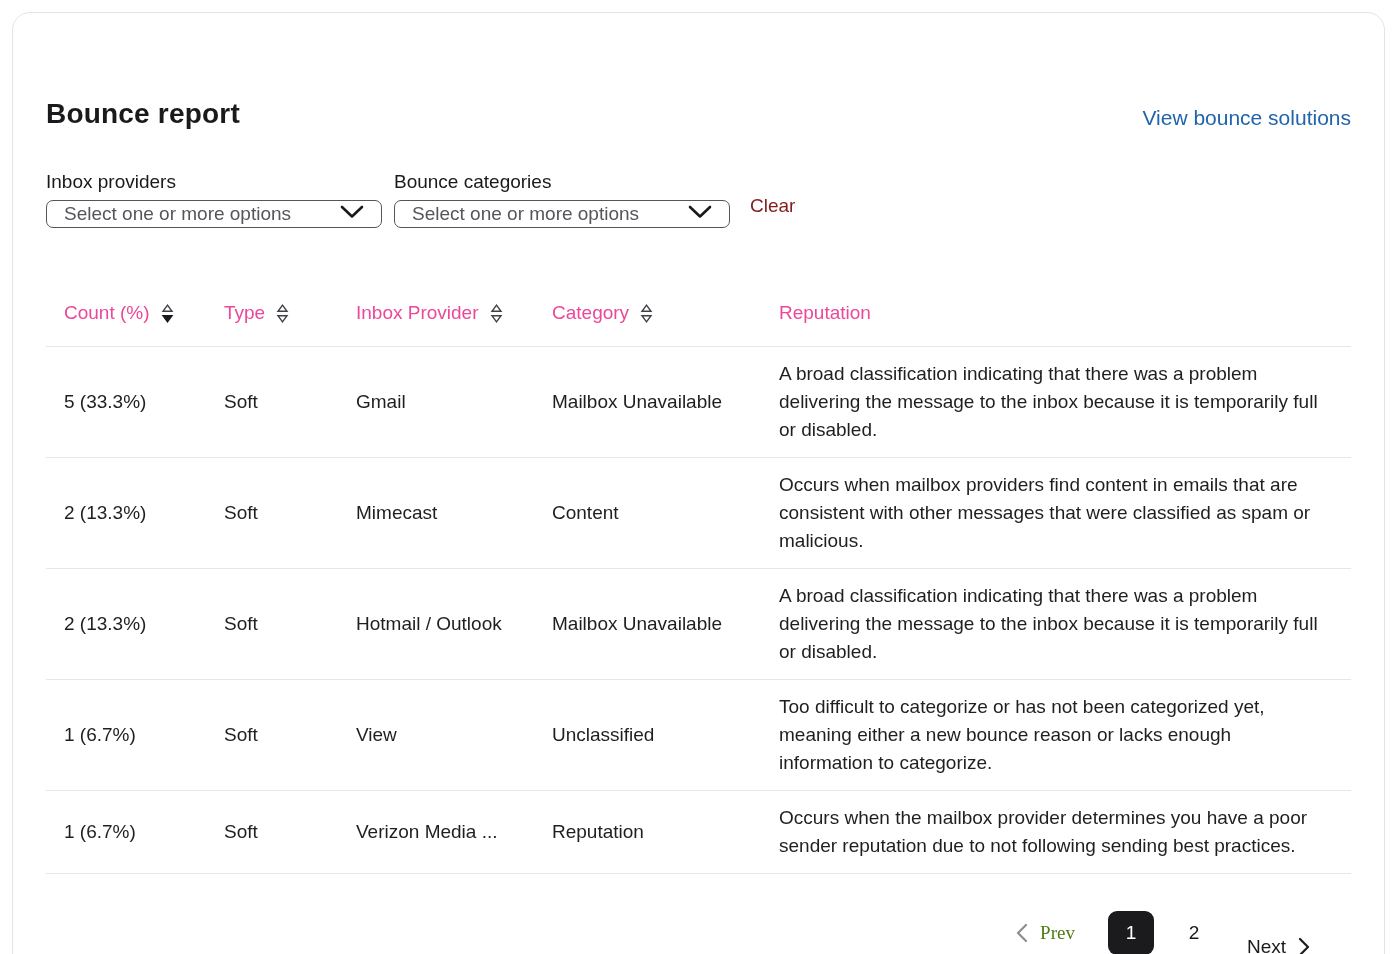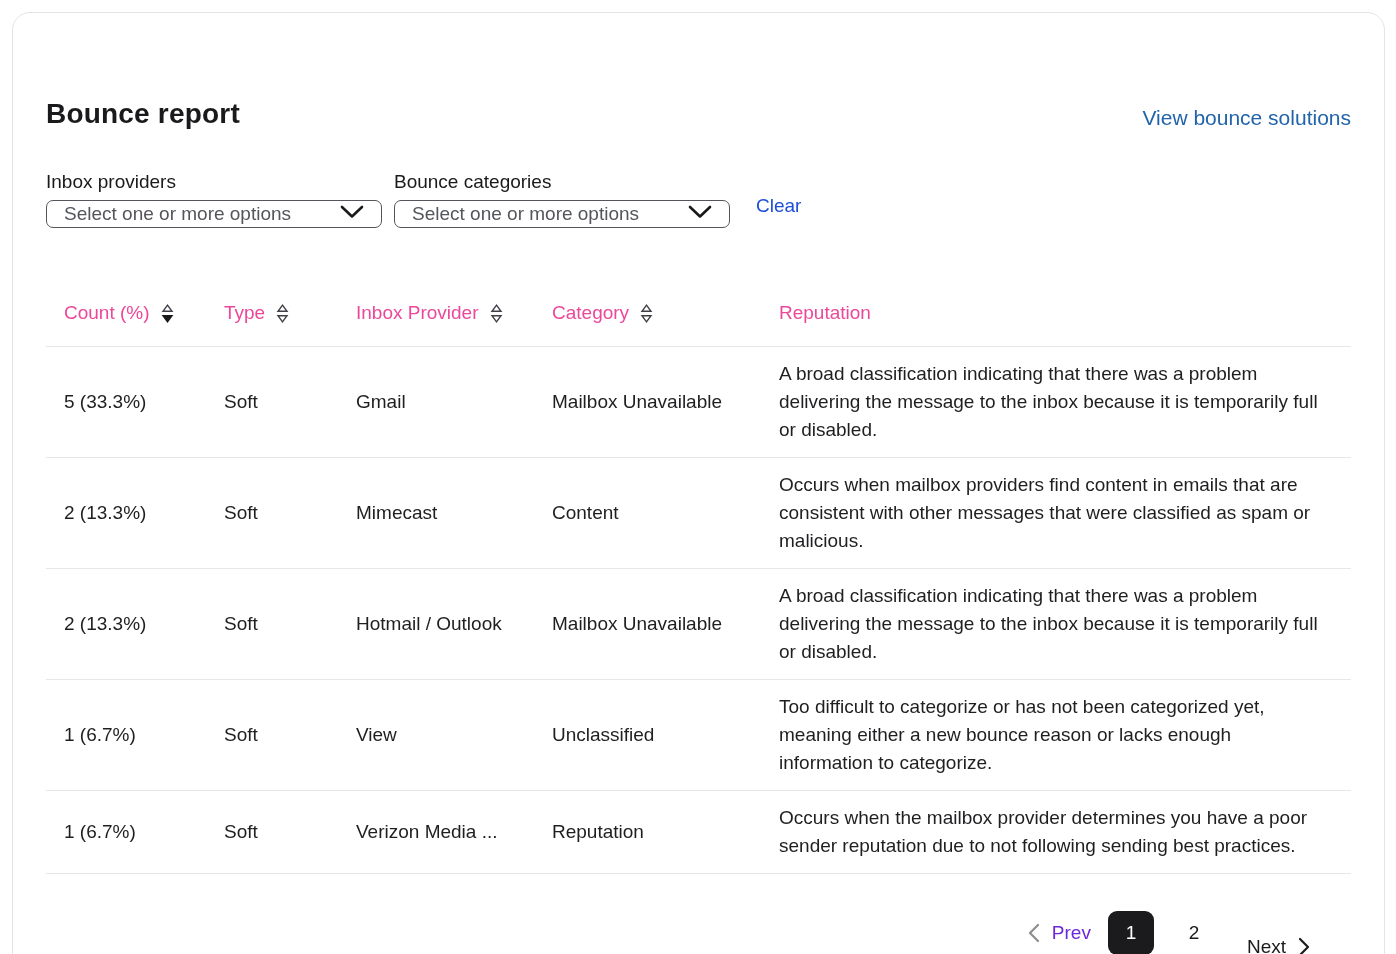--- a/index.html
+++ b/index.html
@@ -65,24 +65,24 @@
     justify-content: space-between;
     padding: 0 17px;
     cursor: pointer;
   }
   .select .placeholder {
     font-size: 19px;
     color: #54565b;
   }
   .clear-link {
     font-size: 19px;
-    color: #1d4ed8;
+    color: #7f1d1d;
     text-decoration: none;
     cursor: pointer;
-    margin-left: 14px;
+    margin-left: 8px;
     margin-bottom: 11px;
   }
   
   table.report {
     width: 100%;
     border-collapse: collapse;
     margin-top: 66px;
     table-layout: fixed;
   }
   table.report th {
@@ -125,21 +125,21 @@
     display: inline-flex;
     align-items: center;
     gap: 11px;
     font-size: 19px;
     background: none;
     border: none;
     padding: 0;
     cursor: pointer;
     font-family: inherit;
   }
-  .page-nav.prev { color: #6d28d9; margin-right: 0; }
+  .page-nav.prev { color: #4d7c0f; margin-right: 16px; font-family: Liberation Serif, serif; }
   .page-nav.prev svg polyline { stroke: #8d8d8d; }
   .page-nav.next { color: #1b1b1d; margin-left: 13px; margin-top: 29px; }
   .page-nav.next svg polyline { stroke: #1b1b1d; }
   .page-num {
     min-width: 46px;
     height: 44px;
     display: inline-flex;
     align-items: center;
     justify-content: center;
     font-size: 19px;

